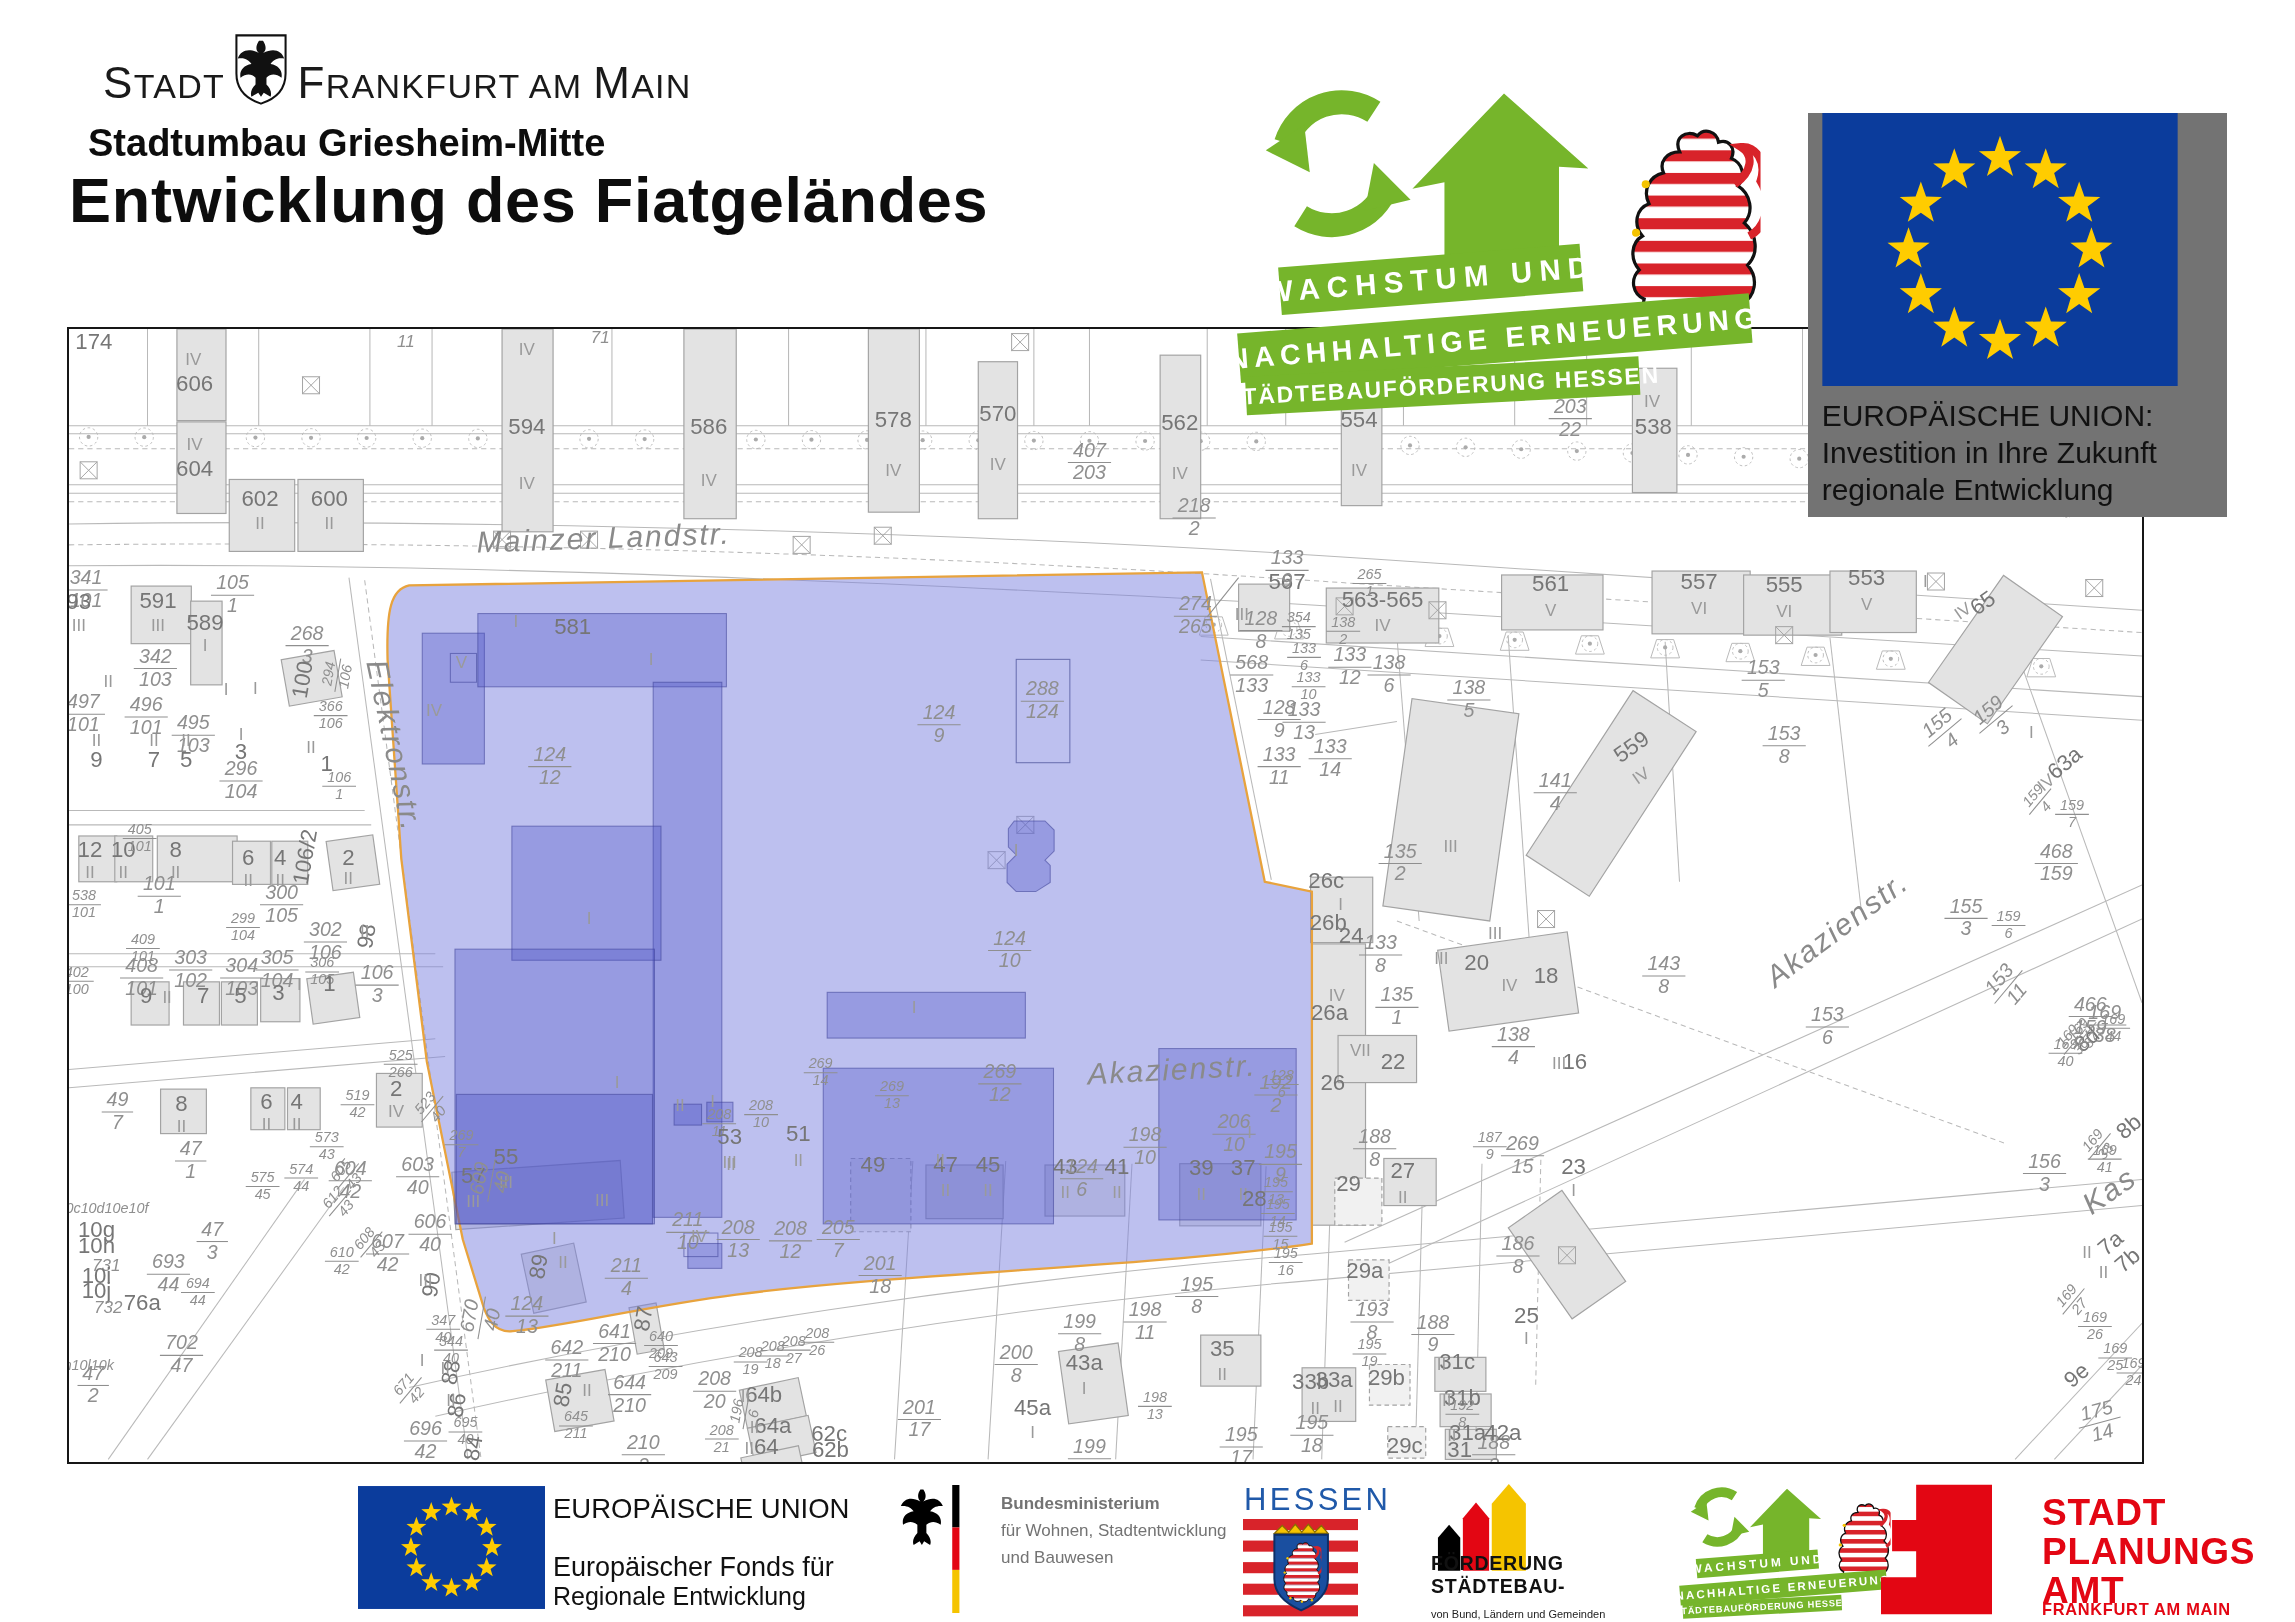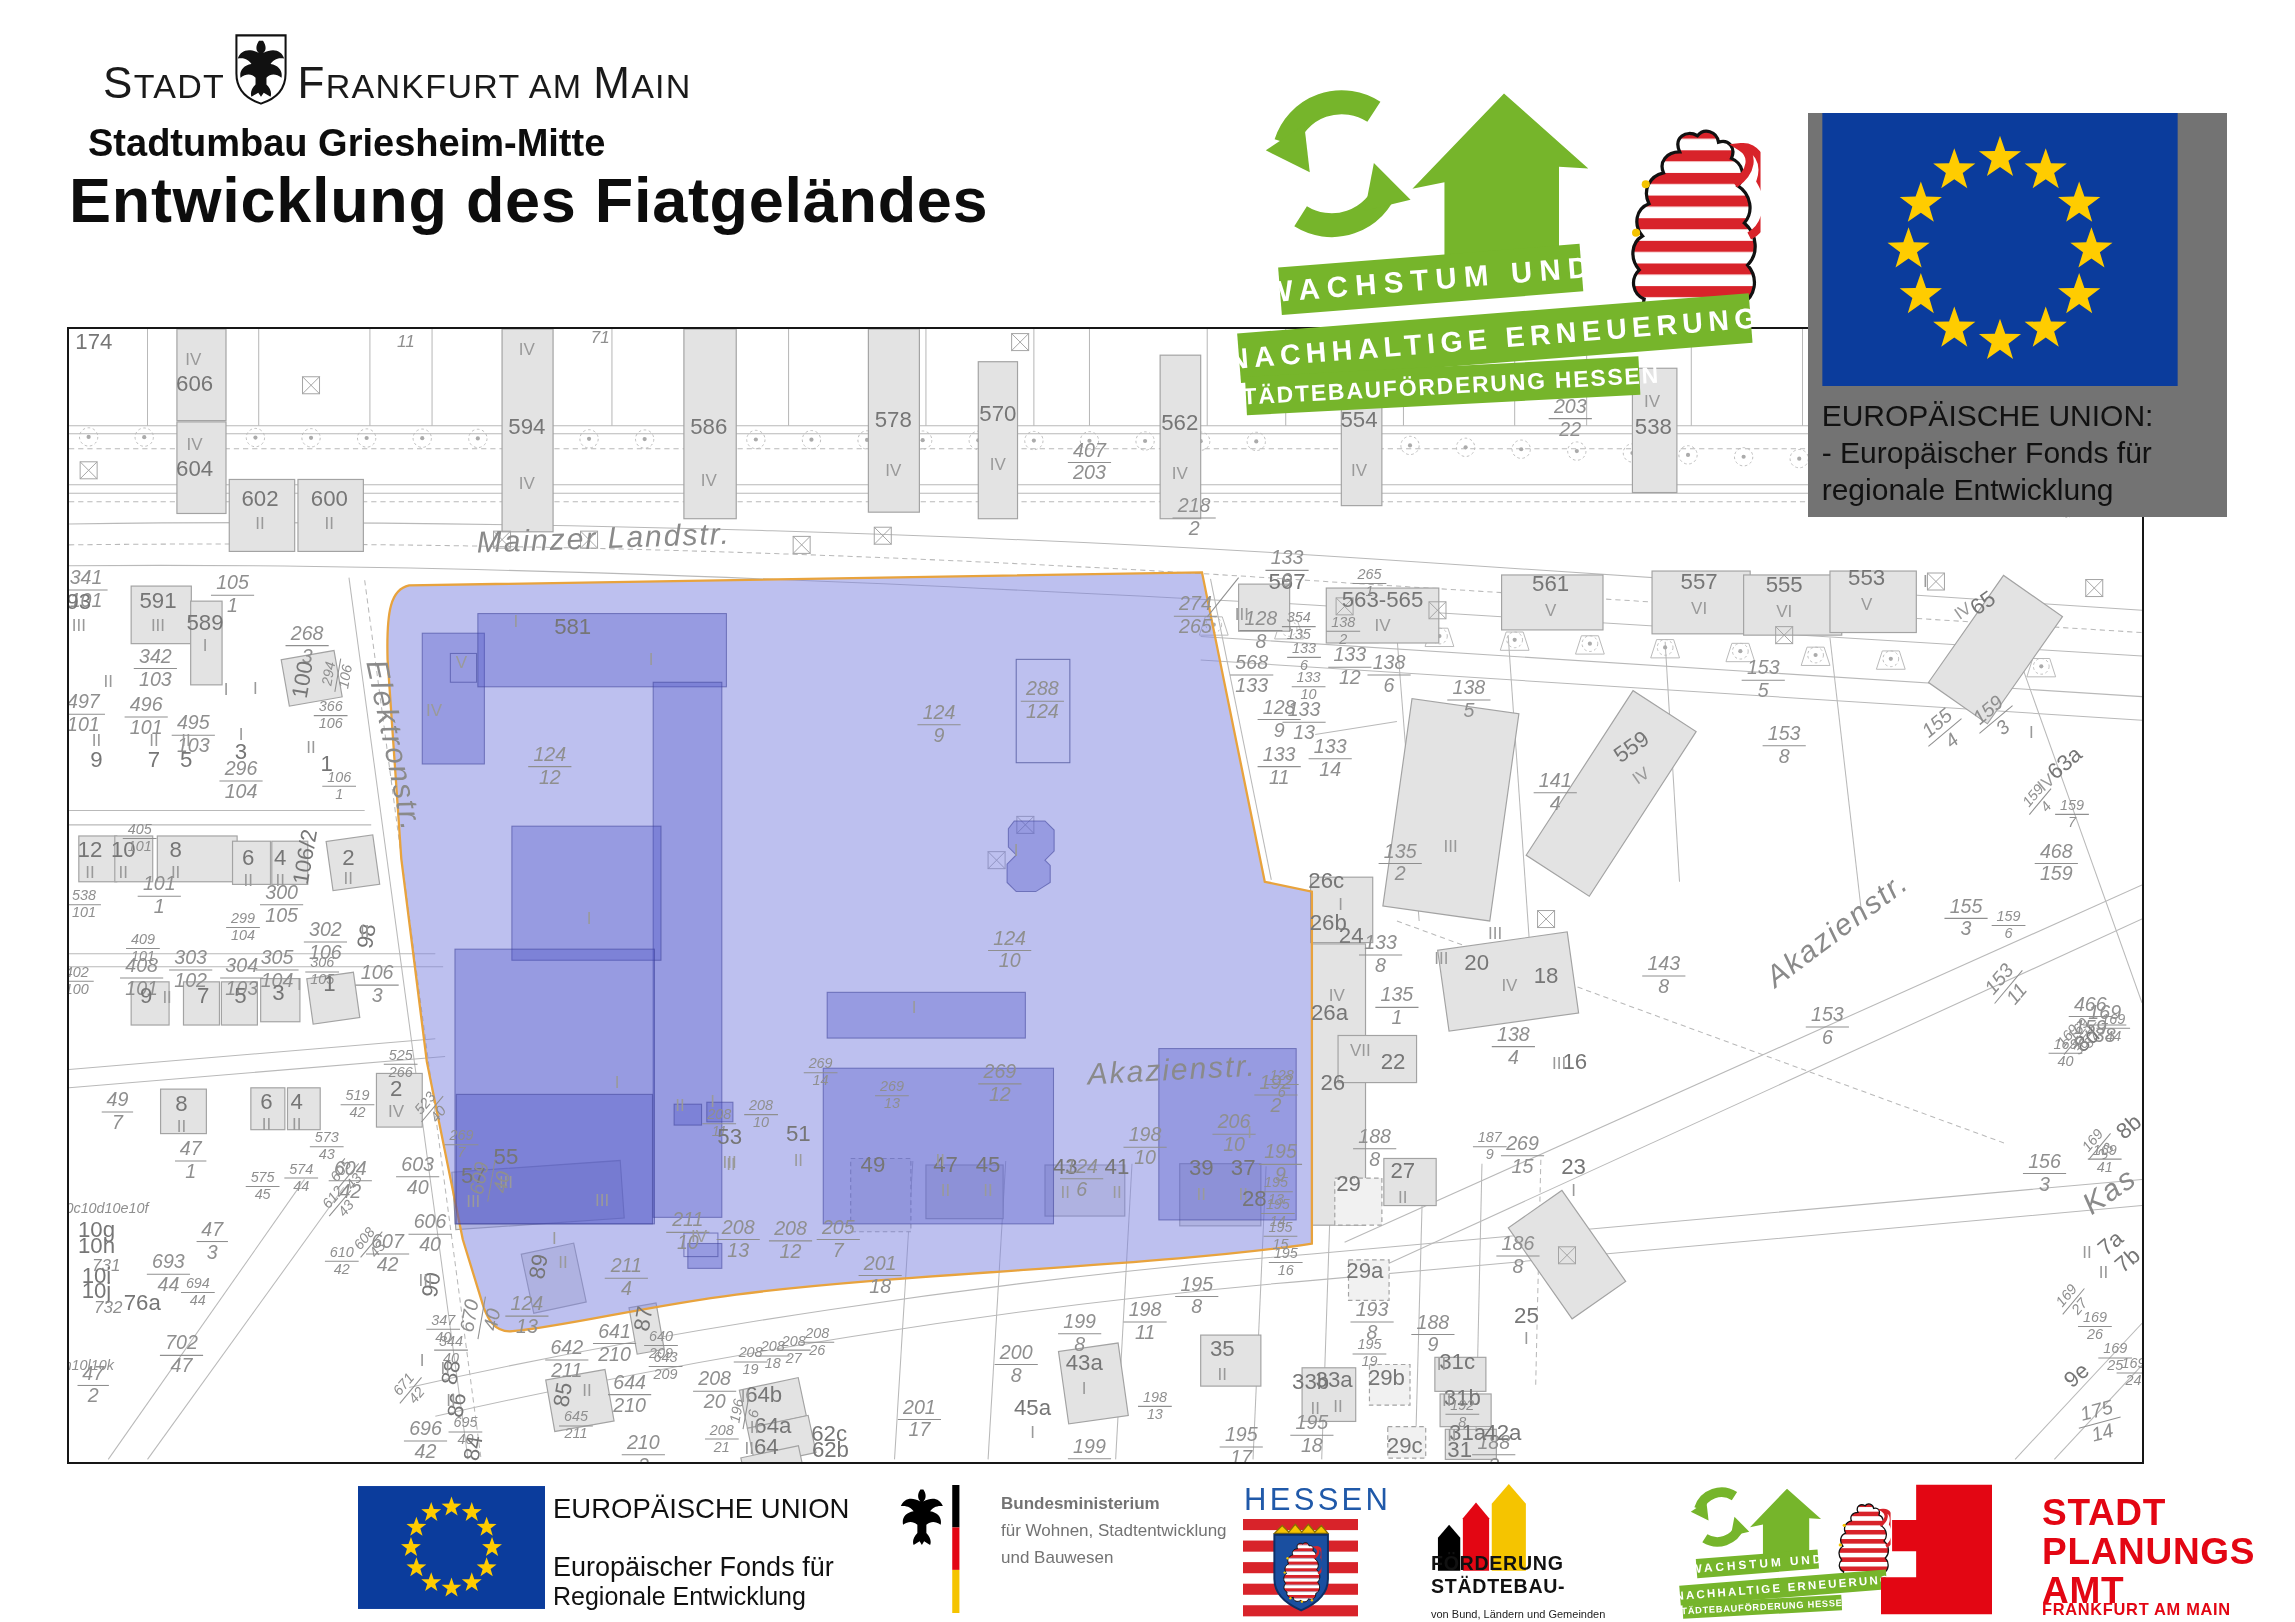--- a/index.html
+++ b/index.html
@@ -1882,21 +1882,21 @@
       <path d="M342.0,296.2L350.0,319.2L374.3,319.7L354.9,334.4L362.0,357.8L342.0,343.8L322.0,357.8L329.1,334.4L309.7,319.7L334.0,319.2Z" fill="#ffcc00"></path>
       <path d="M272.0,315.0L280.0,338.0L304.3,338.5L284.9,353.2L292.0,376.5L272.0,362.6L252.0,376.5L259.1,353.2L239.7,338.5L264.0,338.0Z" fill="#ffcc00"></path>
       <path d="M202.0,296.2L210.0,319.2L234.3,319.7L214.9,334.4L222.0,357.8L202.0,343.8L182.0,357.8L189.1,334.4L169.7,319.7L194.0,319.2Z" fill="#ffcc00"></path>
       <path d="M150.8,245.0L158.8,268.0L183.1,268.5L163.7,283.2L170.7,306.5L150.8,292.6L130.8,306.5L137.8,283.2L118.4,268.5L142.8,268.0Z" fill="#ffcc00"></path>
       <path d="M132.0,175.0L140.0,198.0L164.3,198.5L144.9,213.2L152.0,236.5L132.0,222.6L112.0,236.5L119.1,213.2L99.7,198.5L124.0,198.0Z" fill="#ffcc00"></path>
       <path d="M150.8,105.0L158.8,128.0L183.1,128.5L163.7,143.2L170.7,166.5L150.8,152.6L130.8,166.5L137.8,143.2L118.4,128.5L142.8,128.0Z" fill="#ffcc00"></path>
       <path d="M202.0,53.8L210.0,76.8L234.3,77.2L214.9,92.0L222.0,115.3L202.0,101.4L182.0,115.3L189.1,92.0L169.7,77.2L194.0,76.8Z" fill="#ffcc00"></path>
     </svg>
   <div class="txt">
     <div>EUROPÄISCHE UNION:</div>
-    <div>- Europäischer Fonds für</div>
+    <div>Investition in Ihre Zukunft</div>
     <div>regionale Entwicklung</div>
   </div>
 </div>
 
 <svg class="abs eu-flag" style="left:358px;top:1486px" width="187" height="123" viewBox="0 0 286 188">
     <rect width="286" height="188" fill="#0b3c9c"></rect>
     <path d="M143.0,16.0L146.8,26.8L158.2,27.1L149.1,34.0L152.4,44.9L143.0,38.4L133.6,44.9L136.9,34.0L127.8,27.1L139.2,26.8Z" fill="#ffcc00"></path>
     <path d="M174.0,24.3L177.8,35.1L189.2,35.4L180.1,42.3L183.4,53.3L174.0,46.7L164.6,53.3L167.9,42.3L158.8,35.4L170.2,35.1Z" fill="#ffcc00"></path>
     <path d="M196.7,47.0L200.5,57.8L211.9,58.1L202.8,65.0L206.1,75.9L196.7,69.4L187.3,75.9L190.6,65.0L181.5,58.1L192.9,57.8Z" fill="#ffcc00"></path>
     <path d="M205.0,78.0L208.8,88.8L220.2,89.1L211.1,96.0L214.4,106.9L205.0,100.4L195.6,106.9L198.9,96.0L189.8,89.1L201.2,88.8Z" fill="#ffcc00"></path>

